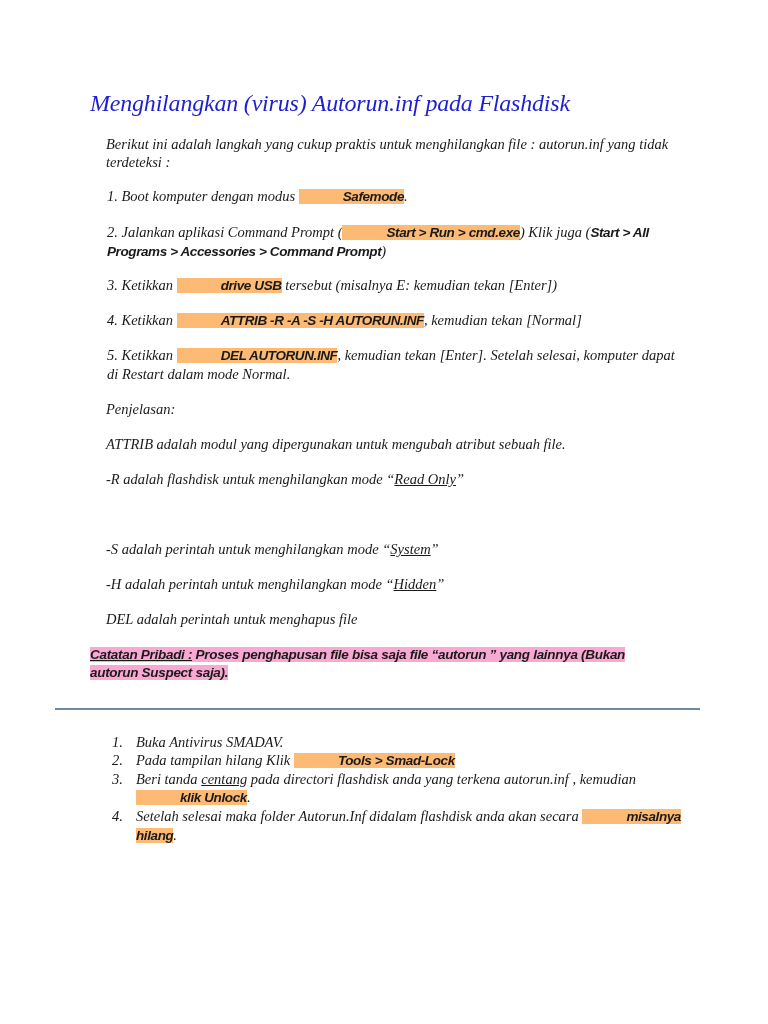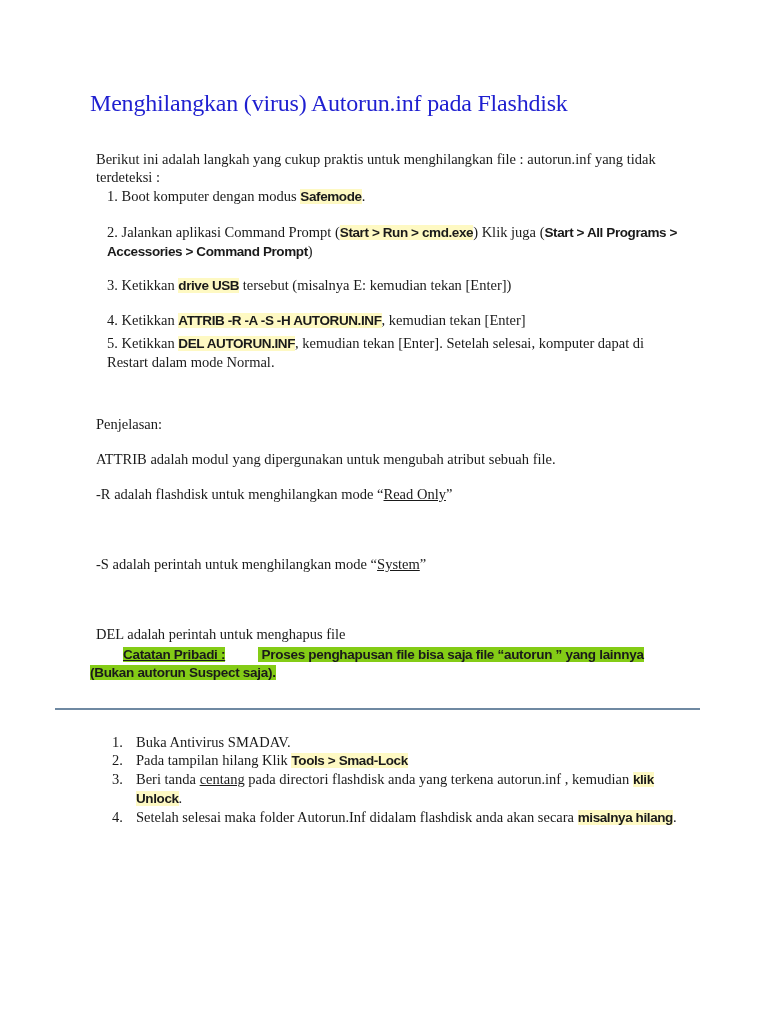--- a/index.html
+++ b/index.html
@@ -11,76 +11,76 @@
       width: 768px;
       height: 1024px;
       position: relative;
       overflow: hidden;
       font-family: "DejaVu Serif", "Liberation Serif", serif;
       color: #1a1a1a;
     }
     .page {
       position: absolute;
       left: 0; top: 0;
-      width: 768px; height: 1024px;
+      width: 768px; height: 1024px; font-style: italic;
     }
     .title {
       position: absolute;
       left: 90px;
       top: 90px;
       font-family: "Liberation Serif", serif;
       font-size: 24px;
       color: #1f1fd0;
       letter-spacing: -0.2px;
       white-space: nowrap;
     }
     .para {
       position: absolute;
-      left: 96px;
+      left: 106px;
       font-family: "Liberation Serif", serif;
       font-size: 14.5px;
       line-height: 18px;
       color: #1a1a1a;
-      margin-top: 15px;
     }
     .intro { top: 135px; width: 600px; }
     .step {
       position: absolute;
       left: 107px;
       width: 580px;
       font-family: "Liberation Serif", serif;
       font-size: 14.5px;
       line-height: 18px;
     }
     .hl {
-      background: #fef9c3;
+      background: #fdba74;
       font-family: "Liberation Sans", sans-serif;
       font-weight: bold;
       font-size: 13.5px;
       letter-spacing: -0.4px;
+      padding-left: 44px;
     }
     .bold-sans {
       font-family: "Liberation Sans", sans-serif;
       font-weight: bold;
       font-size: 13.5px;
       letter-spacing: -0.4px;
     }
     .u { text-decoration: underline; }
     .note {
       position: absolute;
       left: 90px;
       top: 646px;
       width: 560px;
       font-family: "Liberation Sans", sans-serif;
       font-weight: bold;
       font-size: 13.5px;
       letter-spacing: -0.3px;
       line-height: 18px;
     }
-    .note span.hl2 { background: #84cc16; margin-left: 33px; }
+    .note span.hl2 { background: #f9a8d4; }
     .divider {
       position: absolute;
       left: 55px;
       top: 708px;
       width: 645px;
       height: 2px;
       background: #6f89a2;
     }
     .list2 {
       position: absolute;
@@ -109,40 +109,43 @@
 
   <div class="step" style="top:223px;">
     <span>2.</span><span> Jalankan aplikasi Command Prompt (</span><span class="hl">Start &gt; Run &gt; cmd.exe</span><span>) Klik juga (</span><span class="bold-sans">Start &gt; All Programs &gt; Accessories &gt; Command Prompt</span><span>)</span>
   </div>
 
   <div class="step" style="top:276px;">
     <span>3.</span><span> Ketikkan </span><span class="hl">drive USB</span><span> tersebut (misalnya E: kemudian tekan [Enter])</span>
   </div>
 
   <div class="step" style="top:311px;">
-    <span>4.</span><span> Ketikkan </span><span class="hl">ATTRIB -R -A -S -H AUTORUN.INF</span><span>, kemudian tekan [Enter]</span>
+    <span>4.</span><span> Ketikkan </span><span class="hl">ATTRIB -R -A -S -H AUTORUN.INF</span><span>, kemudian tekan [Normal]</span>
   </div>
 
-  <div class="step" style="top:334px;">
+  <div class="step" style="top:346px;">
     <span>5.</span><span> Ketikkan </span><span class="hl">DEL AUTORUN.INF</span><span>, kemudian tekan [Enter]. Setelah selesai, komputer dapat di Restart dalam mode Normal.</span>
   </div>
 
   <div class="para" style="top:400px;">Penjelasan:</div>
 
   <div class="para" style="top:435px;">ATTRIB adalah modul yang dipergunakan untuk mengubah atribut sebuah file.</div>
 
   <div class="para" style="top:470px;">
     <span>-R adalah flashdisk untuk menghilangkan mode “</span><span class="u">Read Only</span><span>”</span>
   </div>
 
 
   <div class="para" style="top:540px;">
     <span>-S adalah perintah untuk menghilangkan mode “</span><span class="u">System</span><span>”</span>
   </div>
 
+  <div class="para" style="top:575px;">
+    <span>-H adalah perintah untuk menghilangkan mode “</span><span class="u">Hidden</span><span>”</span>
+  </div>
 
   <div class="para" style="top:610px;">DEL adalah perintah untuk menghapus file</div>
 
   <div class="note">
     <span class="hl2 u">Catatan Pribadi :</span><span class="hl2"> Proses penghapusan file bisa saja file “autorun ” yang lainnya (Bukan autorun Suspect saja).</span>
   </div>
 
   <div class="divider"></div>
 
   <div class="list2">

